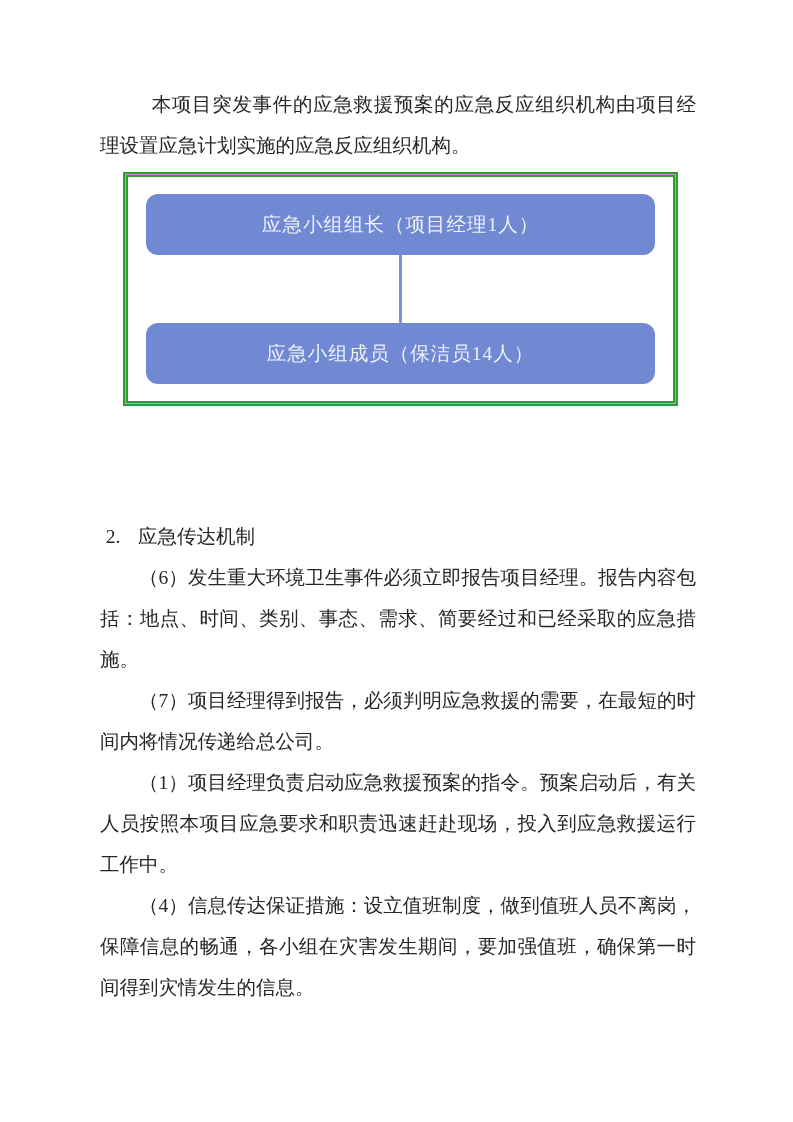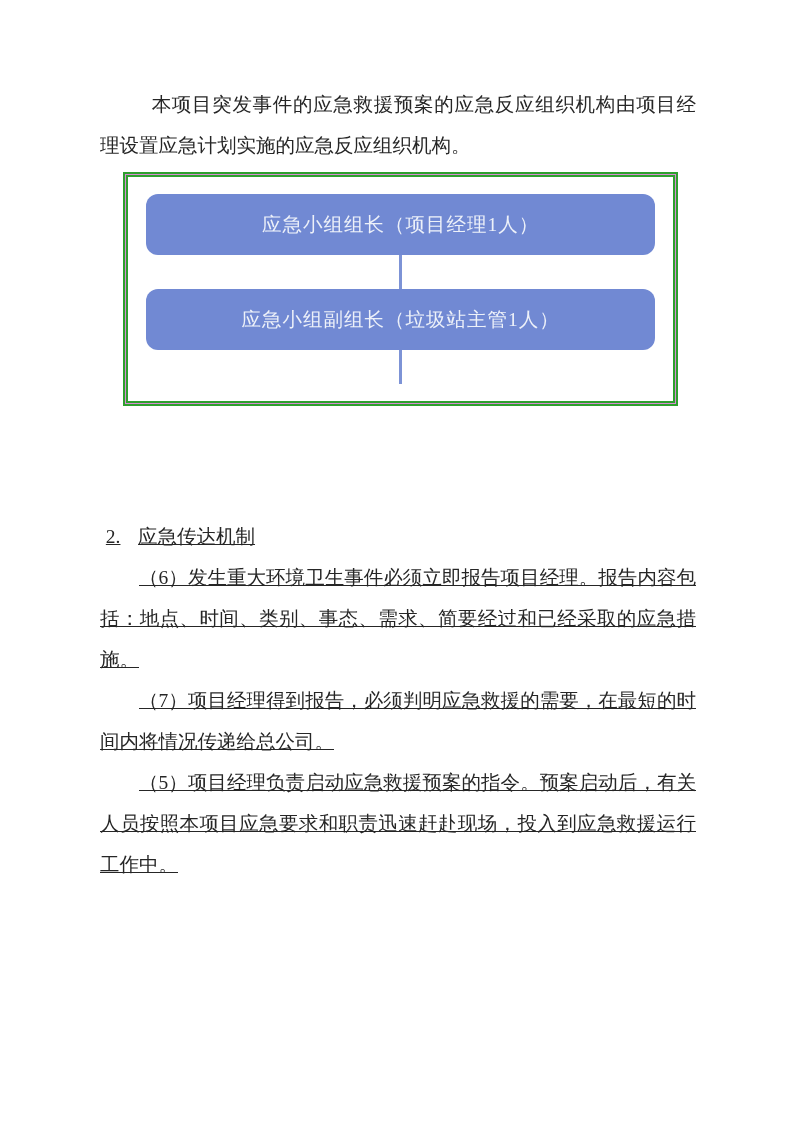--- a/index.html
+++ b/index.html
@@ -31,21 +31,21 @@
   }
   .section {
     position: absolute;
     top: 516px;
     left: 100px;
     width: 596px;
     font-size: 19.5px;
     line-height: 41px;
     text-align: justify;
   }
-  .section p { margin: 0; text-decoration: underline; }
+  .section p { margin: 0; }
   .heading {
     text-indent: 0.3em;
     text-align: left;
   }
   .heading .h-title { margin-left: 0.9em; }
   .body-para { text-indent: 2em; }
 
   
   .chart-frame-outer {
     position: absolute;
@@ -89,33 +89,34 @@
   <p class="intro">本项目突发事件的应急救援预案的应急反应组织机构由项目经理设置应急计划实施的应急反应组织机构。</p>
 
   <div class="chart-frame-outer">
     <div class="chart-frame-middle">
       <div class="chart-frame-inner">
 
         <div class="org-box">应急小组组长（项目经理1人）</div>
 
         <div class="connector"></div>
 
-        <div class="org-box">应急小组副组长（垃圾站主管1人）</div>
 
         <div class="connector"></div>
 
+        <div class="org-box">应急小组成员（保洁员14人）</div>
 
       </div>
     </div>
   </div>
 
   <div class="section">
     <p class="heading"><span>2.</span><span class="h-title">应急传达机制</span></p>
 
     <p class="body-para">（6）发生重大环境卫生事件必须立即报告项目经理。报告内容包括：地点、时间、类别、事态、需求、简要经过和已经采取的应急措施。</p>
 
     <p class="body-para">（7）项目经理得到报告，必须判明应急救援的需要，在最短的时间内将情况传递给总公司。</p>
 
-    <p class="body-para">（5）项目经理负责启动应急救援预案的指令。预案启动后，有关人员按照本项目应急要求和职责迅速赶赴现场，投入到应急救援运行工作中。</p>
+    <p class="body-para">（1）项目经理负责启动应急救援预案的指令。预案启动后，有关人员按照本项目应急要求和职责迅速赶赴现场，投入到应急救援运行工作中。</p>
 
+    <p class="body-para">（4）信息传达保证措施：设立值班制度，做到值班人员不离岗，保障信息的畅通，各小组在灾害发生期间，要加强值班，确保第一时间得到灾情发生的信息。</p>
   </div>
 
 </div>
 
 </body></html>

